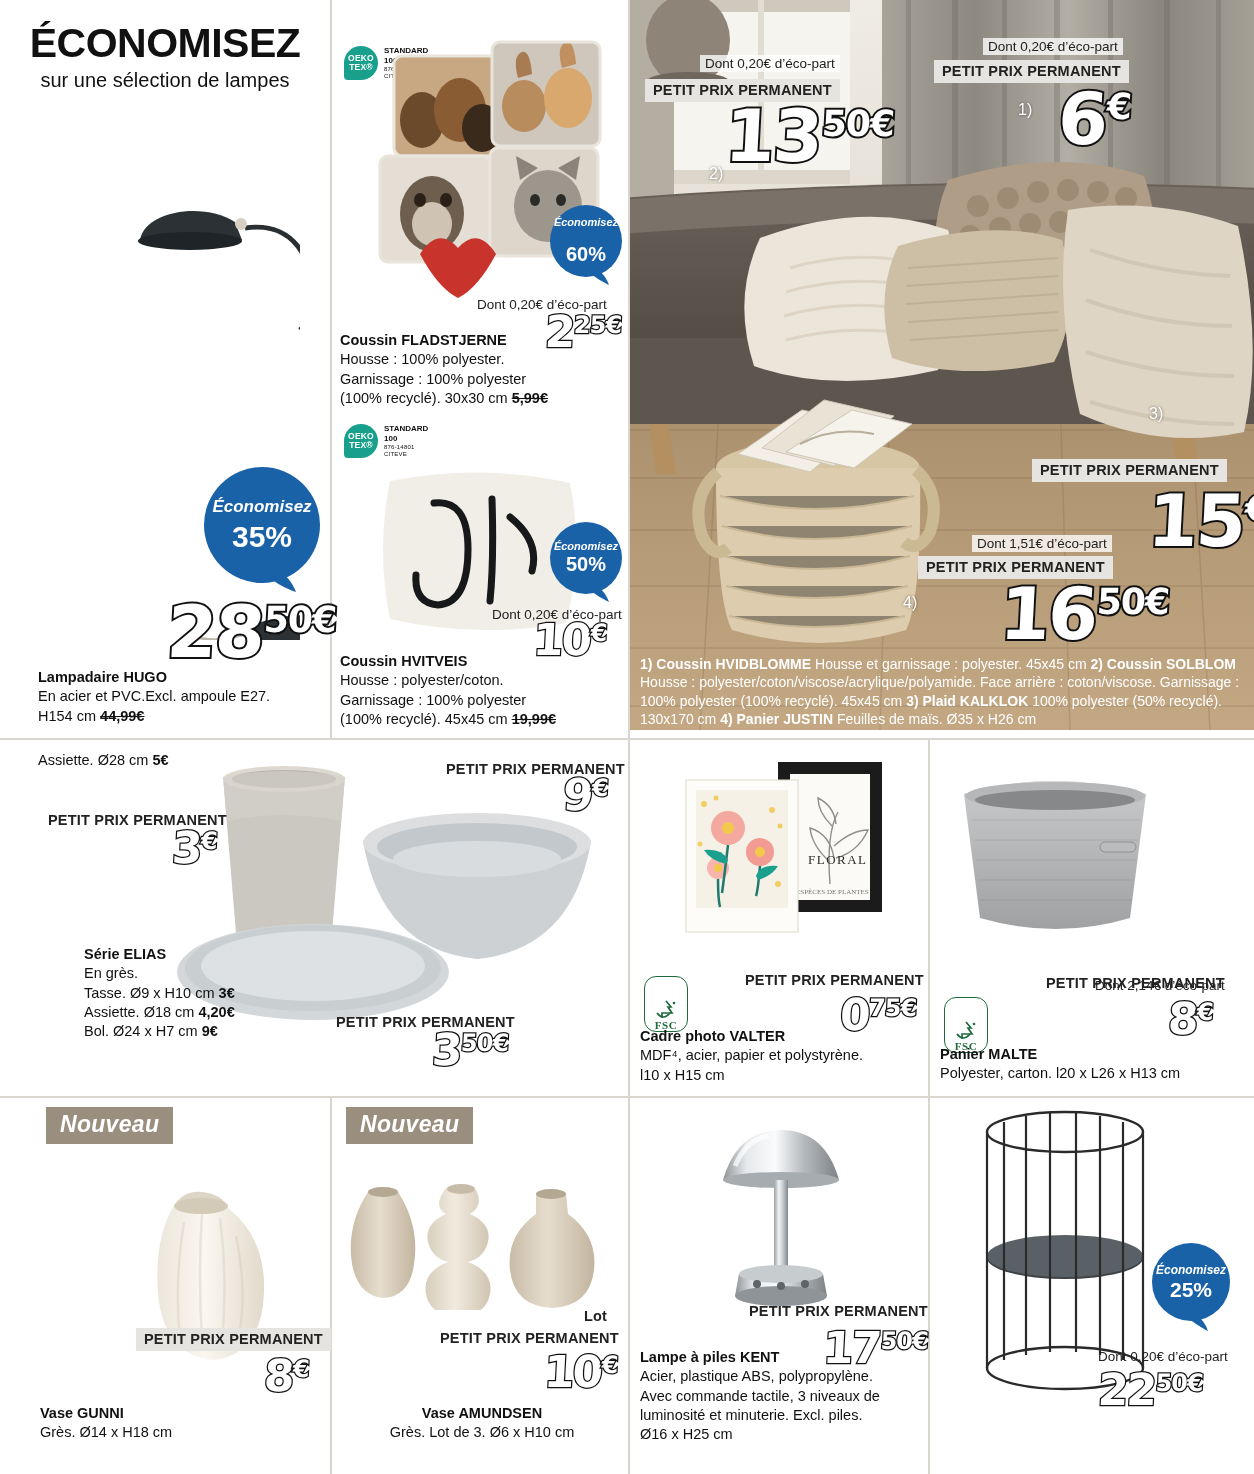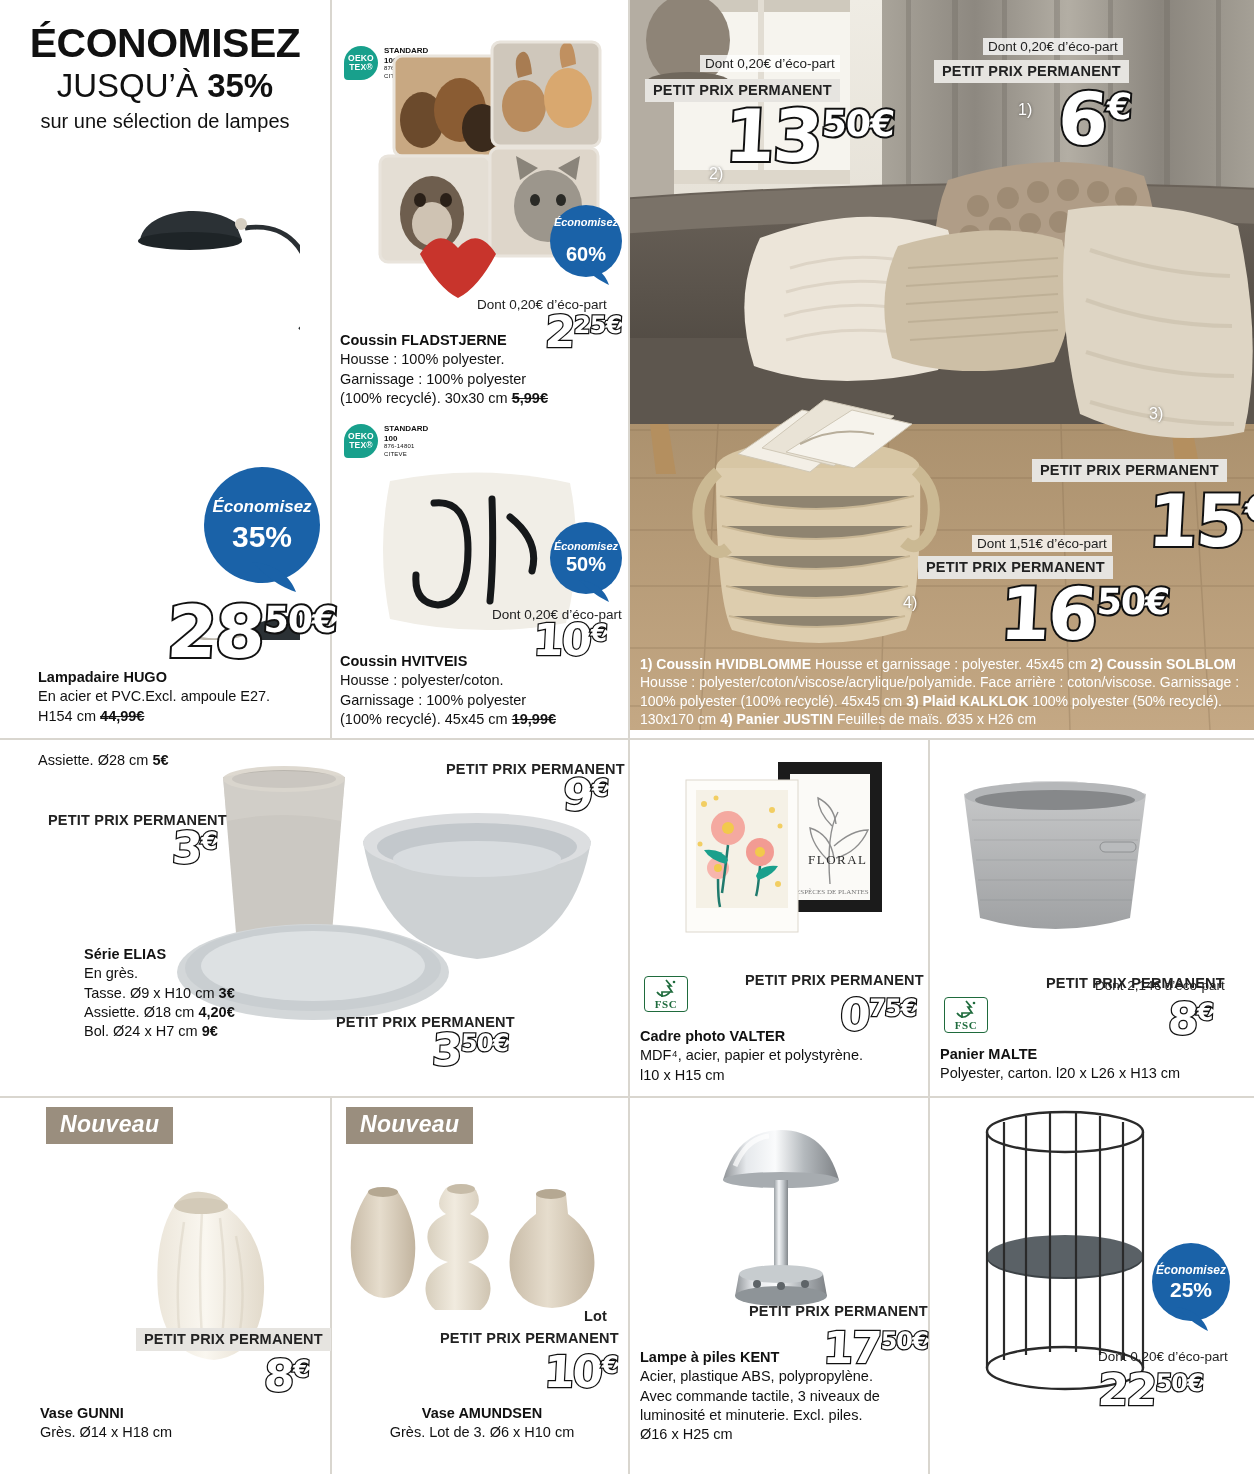--- a/index.html
+++ b/index.html
@@ -88,34 +88,34 @@
     display: inline-block;
     background: #9a8e7e;
     color: #fff;
     font-size: 23px; font-weight: 800; font-style: italic;
     padding: 4px 14px 6px 14px;
     letter-spacing: 0.3px;
     text-align: center;
   }
 
   
-  .oeko { display: flex; align-items: center; gap: 6px; }
+  .oeko { display: flex; align-items: flex-end; gap: 6px; }
   .oeko .drop {
     width: 34px; height: 34px; background: #18a08c; color: #fff;
     border-radius: 50% 50% 50% 4px;
     display: flex; flex-direction: column; align-items: center; justify-content: center;
     font-size: 8.5px; font-weight: 800; line-height: 1.05; letter-spacing: .2px;
   }
   .oeko .txt { font-size: 8px; line-height: 1.2; font-weight: 700; text-align: left; }
   .oeko .txt .sub { font-weight: 400; font-size: 6px; letter-spacing: .2px; }
 
   
   .fsc {
-    width: 44px; height: 36px; border: 1.5px solid #1f6b3d; border-radius: 4px;
-    display: flex; flex-direction: column; align-items: center; justify-content: center;
+    width: 44px; height: 56px; border: 1.5px solid #1f6b3d; border-radius: 12px;
+    display: flex; flex-direction: column; align-items: center; justify-content: flex-end;
     color: #1f6b3d; background: #fff;
   }
   .fsc .lbl { font-family: "Liberation Serif", serif; font-size: 11px; font-weight: 700; letter-spacing: .5px; margin-top: -1px;}
 
   
   .photo { position: absolute; overflow: hidden; }
 
   .marker { position: absolute; font-size: 16px; color: #fff; font-weight: 400;
             text-shadow: 0 0 3px rgba(0,0,0,.55); }
 
@@ -136,21 +136,20 @@
   <div class="vline" style="left:928px; top:738px; height:358px;"></div>
   <div class="hline" style="left:0; top:1096px; width:1254px;"></div>
   <div class="vline" style="left:330px; top:1096px; height:378px;"></div>
   <div class="vline" style="left:628px; top:1096px; height:378px;"></div>
   <div class="vline" style="left:928px; top:1096px; height:378px;"></div>
 
   <div class="pagenum">7</div>
 
   <div class="headline">
     <div class="l1">ÉCONOMISEZ</div>
-    <div class="l2"><span>JUSQU’À </span><b>35%</b></div>
     <div class="l3">sur une sélection de lampes</div>
   </div>
 
   <svg style="position:absolute;left:110px;top:180px;" width="190" height="460">
     <path d="M 135 48 C 190 40 210 90 200 140 L 190 150" fill="none" stroke="#2a2f33" stroke-width="5"></path>
     <path d="M 30 60 C 35 30 95 22 125 42 L 132 60 Z" fill="#2b3135"></path>
     <ellipse cx="80" cy="61" rx="52" ry="9" fill="#1e2427"></ellipse>
     <circle cx="131" cy="44" r="6" fill="#d6cfc2"></circle>
     <rect x="194" y="145" width="6" height="300" fill="#2a2f33"></rect>
     <ellipse cx="197" cy="452" rx="56" ry="17" fill="#2b3135"></ellipse>

